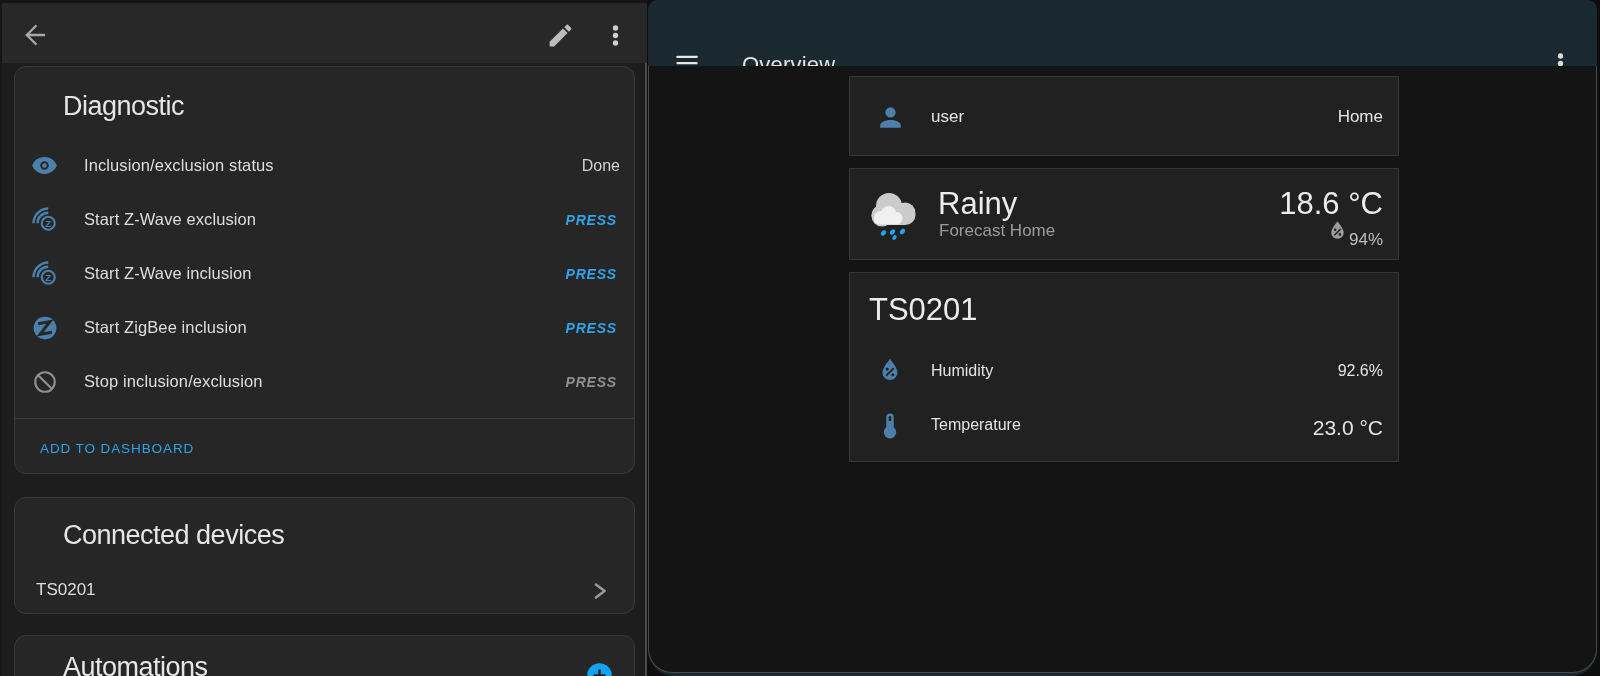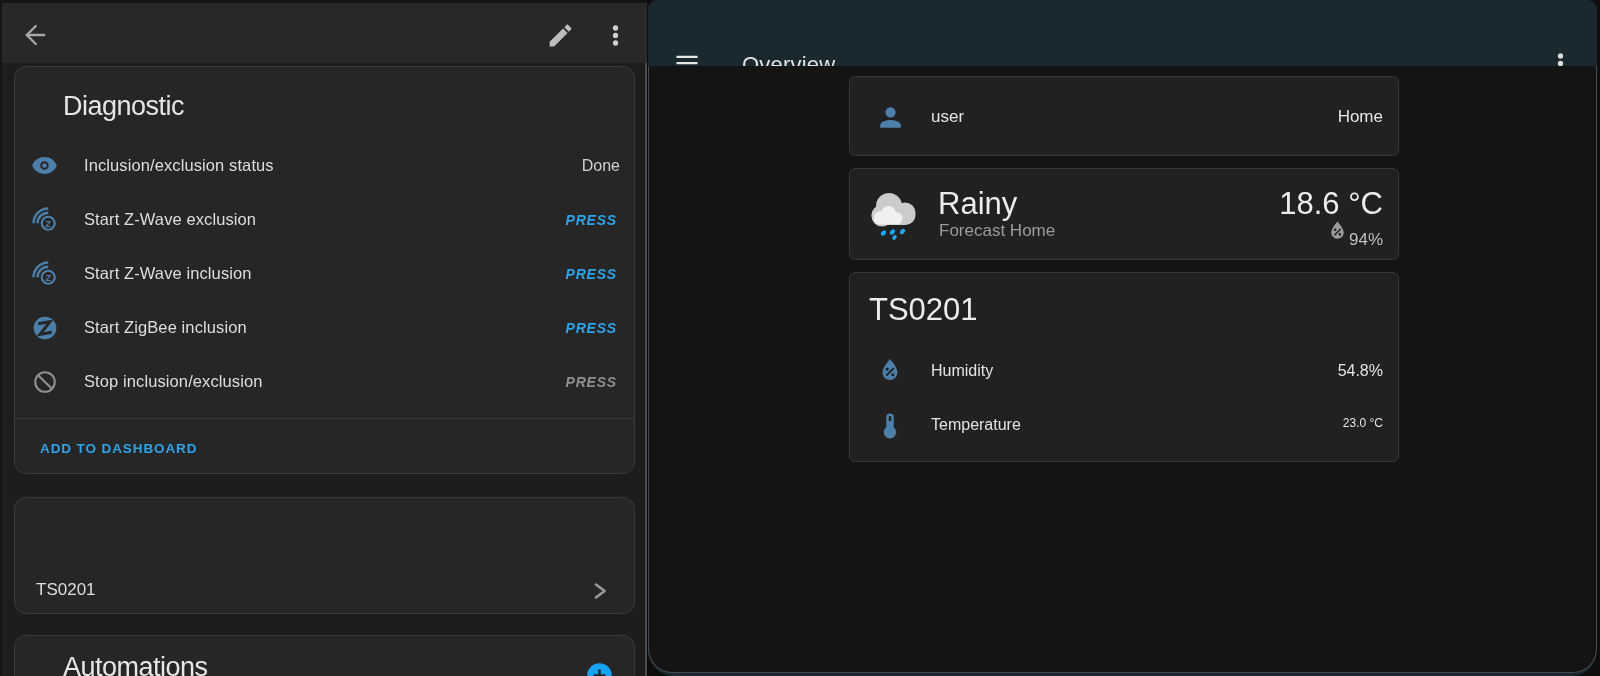--- a/index.html
+++ b/index.html
@@ -21,21 +21,21 @@
   .press.off { color:#8F8F8F; }
   .ricon { position:absolute; }
   
   #right { position:absolute; left:648px; top:0; width:949px; height:676px;
     background:#1A2930; border-radius:9px 9px 26px 26px; }
   #rhead { position:absolute; left:0; top:0; width:100%; height:66px;margin-top:28px; }
   #rcontent { position:absolute; left:0; top:66px; width:949px; height:607px;
     background:#141414; border:1px solid #454B50; border-top:none;
     border-radius:0 0 24px 24px; }
   .rcard { position:absolute; left:200px; width:550px; background:#212121;
-    border:1px solid #363636; border-radius:6px; }
+    border:1px solid #363636; border-radius:0; }
 </style>
 </head>
 <body>
 <div id="left">
   <div id="lhead"></div>
   <div class="edge-top"></div>
   <div class="edge-left"></div>
   <div class="rborder"></div>
 
   <svg class="abs" style="left:23px;top:22px" width="26" height="26" viewBox="0 0 24 24">
@@ -94,24 +94,25 @@
     <div class="row-label" style="top:251px">Start ZigBee inclusion</div>
     <div class="row-val press" style="top:253px">PRESS</div>
 
     <svg class="ricon" style="left:17px;top:302px" width="26" height="26" viewBox="0 0 24 24">
       <circle stroke="#8F8F8F" stroke-width="2" fill="none" cx="12" cy="12" r="9"></circle>
       <line x1="5.9" y1="5.9" x2="18.1" y2="18.1" stroke="#8F8F8F" stroke-width="2"></line>
     </svg>
     <div class="row-label" style="top:305px">Stop inclusion/exclusion</div>
     <div class="row-val press off" style="top:307px">PRESS</div>
     <div class="abs" style="left:0;top:351px;width:100%;height:1px;background:#3B3B3B"></div>
-    <div class="abs" style="left:25px;top:374px;font-size:13.5px;font-weight:bold;color:#2FA3E8;letter-spacing:0.9px">ADD TO DASHBOARD</div>
+    <div class="abs" style="left:25px;top:374px;font-size:13.5px;font-weight:normal;color:#2FA3E8;letter-spacing:0.9px">ADD TO DASHBOARD</div>
   </div>
 
   <div class="card" style="top:497px;height:117px">
+    <div class="ctitle" style="top:22px">Connected devices</div>
     <div class="abs" style="left:21px;top:82px;font-size:17px;color:#DEDEDE">TS0201</div>
     <svg class="abs" style="left:578px;top:84px" width="18" height="18" viewBox="0 0 18 18">
       <path d="M2.9,2.6 L11.6,9.1 L2.9,15.6" stroke="#9B9B9B" stroke-width="2.5" fill="none" stroke-linecap="round" stroke-linejoin="round"></path>
     </svg>
   </div>
 
   <div class="card" style="top:635px;height:60px">
     <div class="ctitle" style="top:16px">Automations</div>
     <svg class="abs" style="left:572px;top:27px" width="25" height="25" viewBox="0 0 24 24">
       <circle fill="#16A2F3" cx="12" cy="12" r="11.8"></circle>
@@ -175,21 +176,21 @@
       </svg>
       <div class="abs" style="right:15px;top:61px;font-size:17px;color:#BFBFBF">94%</div>
     </div>
 
     <div class="rcard" style="top:206px;height:190px">
       <div class="abs" style="left:19px;top:19px;font-size:31px;color:#ECECEC">TS0201</div>
       <svg class="abs" style="left:25px;top:82px" width="30" height="30" viewBox="0 0 24 24">
         <path fill="#4C7FA9" d="M12,3.25C12,3.25 6,10 6,14C6,17.32 8.69,20 12,20A6,6 0 0,0 18,14C18,10 12,3.25 12,3.25M14.47,9.97L15.53,11.03L9.53,17.03L8.47,15.97M9.75,10A1.25,1.25 0 0,1 11,11.25A1.25,1.25 0 0,1 9.75,12.5A1.25,1.25 0 0,1 8.5,11.25A1.25,1.25 0 0,1 9.75,10M14.25,14.5A1.25,1.25 0 0,1 15.5,15.75A1.25,1.25 0 0,1 14.25,17A1.25,1.25 0 0,1 13,15.75A1.25,1.25 0 0,1 14.25,14.5Z"></path>
       </svg>
       <div class="abs" style="left:81px;top:89px;font-size:16px;color:#E3E3E3">Humidity</div>
-      <div class="abs" style="right:15px;top:89px;font-size:16px;color:#E3E3E3">54.8%</div>
+      <div class="abs" style="right:15px;top:89px;font-size:16px;color:#E3E3E3">92.6%</div>
       <svg class="abs" style="left:24.5px;top:138px" width="30" height="30" viewBox="0 0 24 24">
         <path fill="#4C7FA9" d="M15,13V5A3,3 0 0,0 9,5V13A5,5 0 1,0 15,13M12,4A1,1 0 0,1 13,5V8H11V5A1,1 0 0,1 12,4Z"></path>
       </svg>
       <div class="abs" style="left:81px;top:143px;font-size:16px;color:#E3E3E3">Temperature</div>
-      <div class="abs" style="right:15px;top:143px;font-size:12px;color:#E3E3E3">23.0 °C</div>
+      <div class="abs" style="right:15px;top:143px;font-size:21px;color:#E3E3E3">23.0 °C</div>
     </div>
   </div>
 </div>
 
 </body></html>

